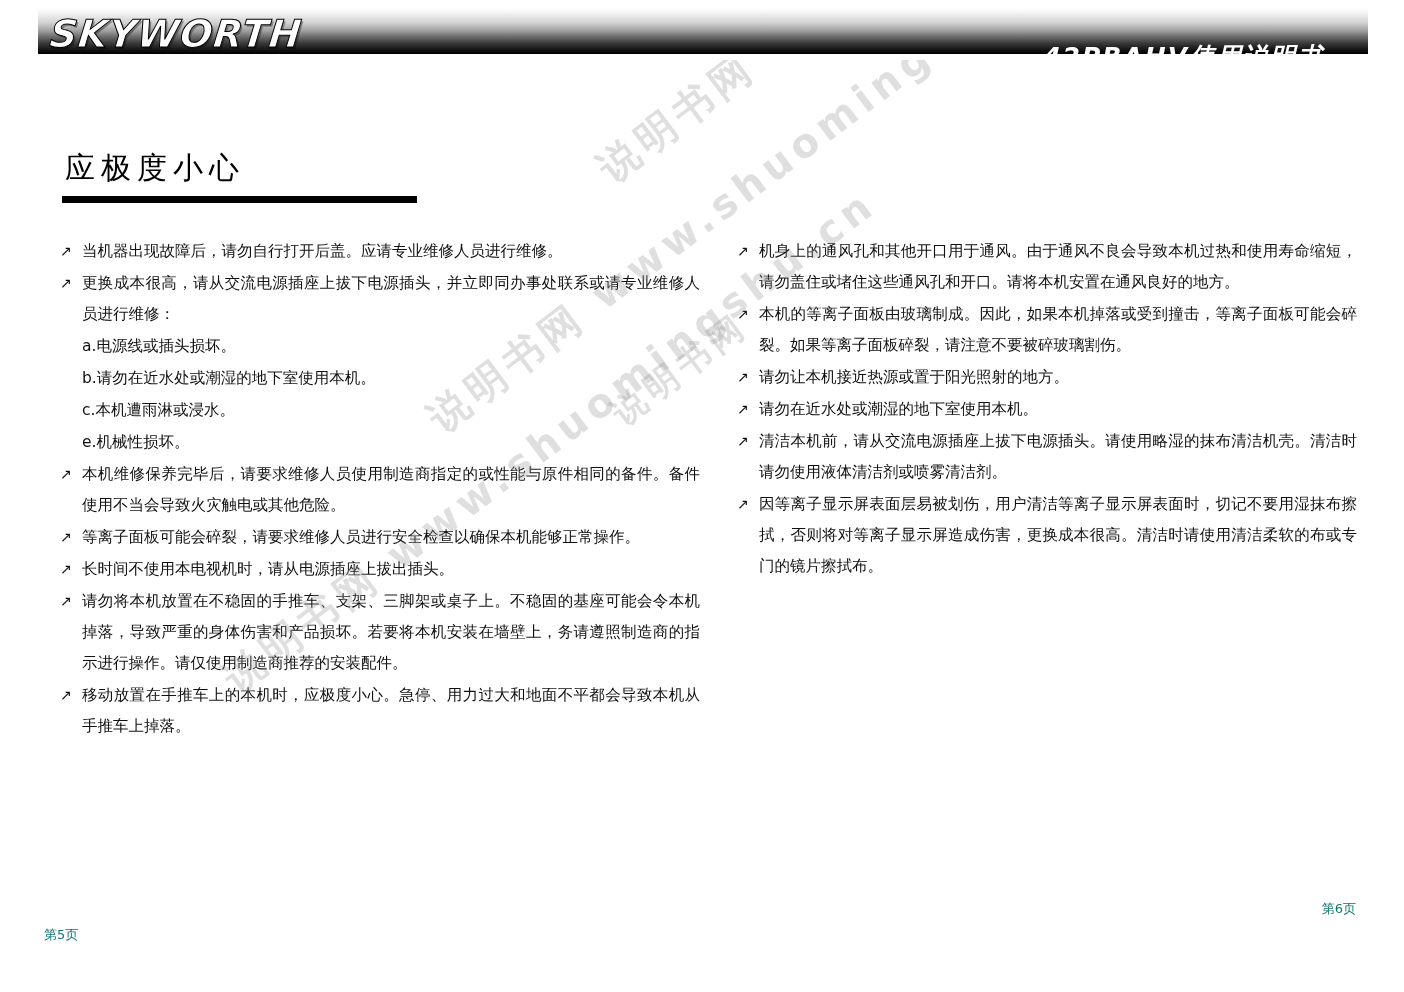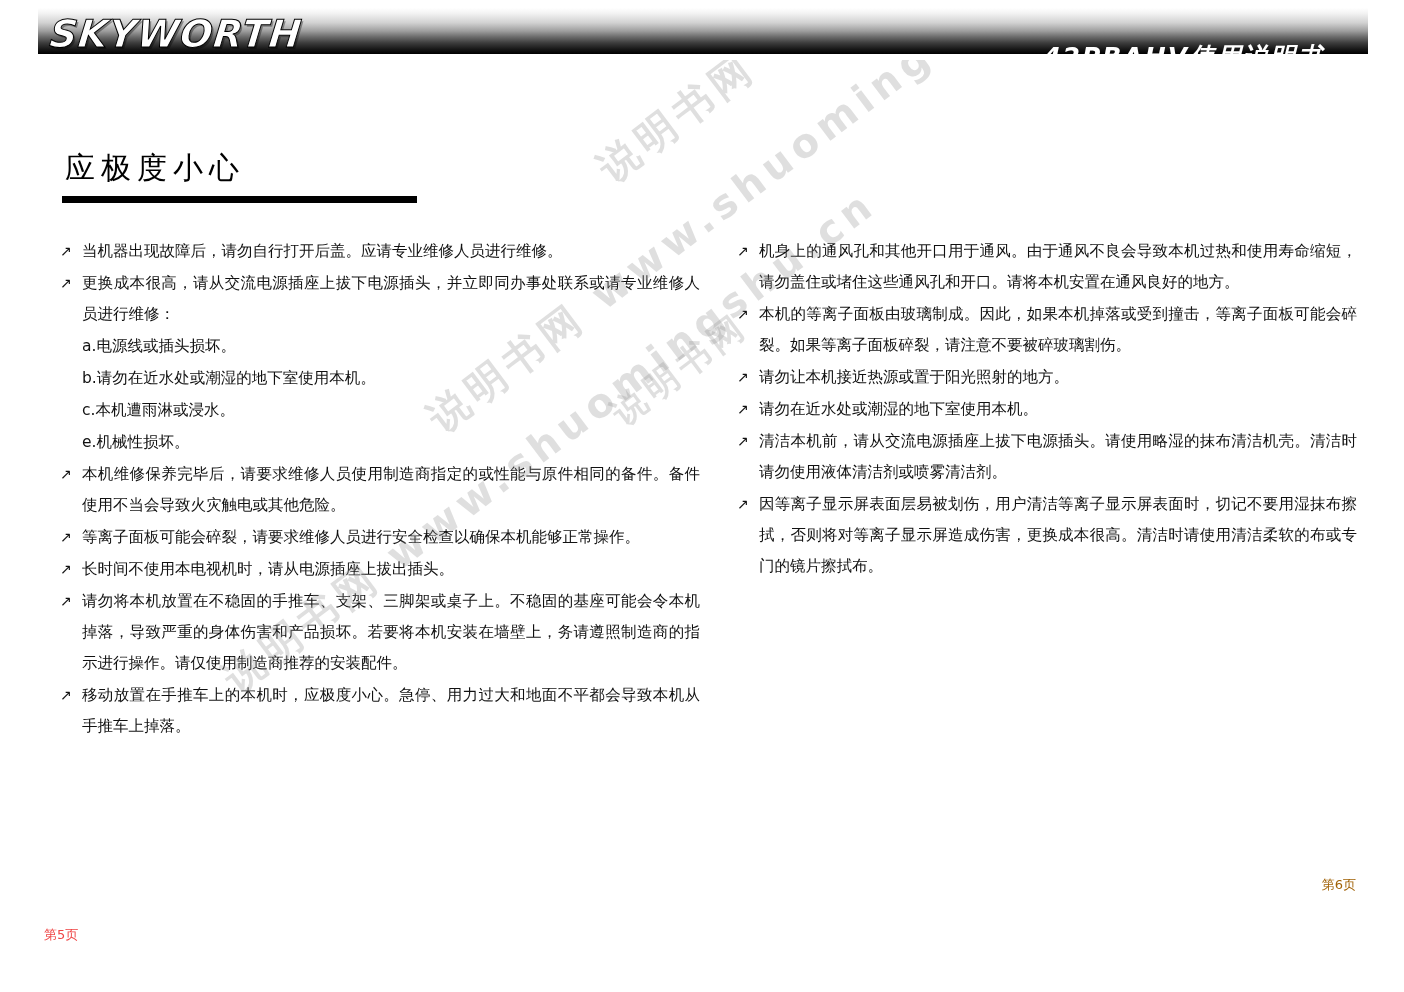--- a/index.html
+++ b/index.html
@@ -120,28 +120,28 @@
   .item p, .sub p {
     margin: 0;
   }
 
   
   .footer-left {
     position: absolute;
     left: 44px;
     top: 926px;
     font-size: 13px;
-    color: #ef4444;
+    color: #0f766e;
   }
   .footer-right {
     position: absolute;
     right: 48px;
-    top: 876px;
+    top: 900px;
     font-size: 13px;
-    color: #a16207;
+    color: #0f766e;
   }
 
   
   .watermark {
     position: absolute;
     left: 150px;
     top: 60px;
     width: 1150px;
     height: 930px;
     pointer-events: none;

